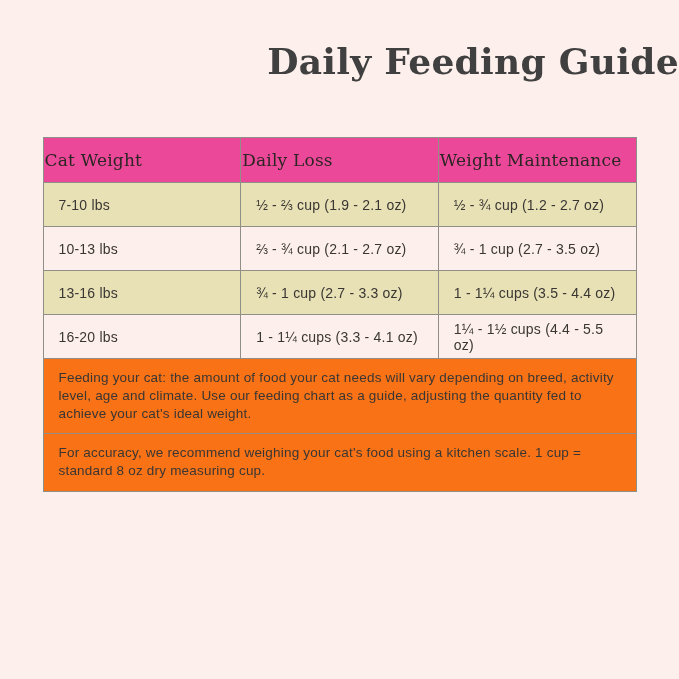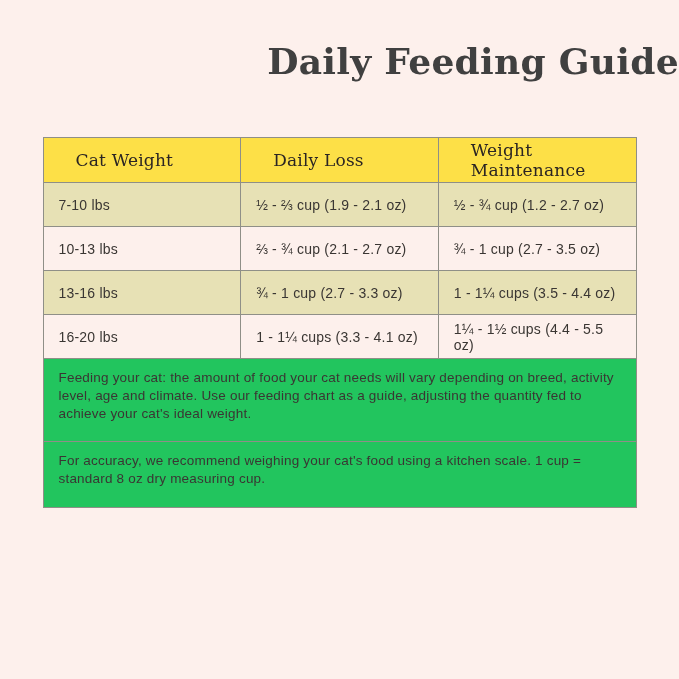--- a/index.html
+++ b/index.html
@@ -37,48 +37,48 @@
   table.guide th,
   table.guide td {
     border: 1px solid #8f8f87;
     text-align: left;
     vertical-align: middle;
   }
   table.guide col {
     width: 33.33%;
   }
   th.col-header {
-    background: #fde047;
+    background: #ec4899;
     font-family: "DejaVu Serif", "Liberation Serif", serif;
     font-weight: 500;
     font-size: 17px;
     color: #2b2523;
     height: 44px;
-    padding: 0 32px;
+    padding: 0 1px;
     letter-spacing: 0.2px;
   }
   td.cell {
     font-size: 14px;
     color: #3a3633;
     height: 43px;
     padding: 0 15px;
     letter-spacing: 0.2px;
   }
   tbody.rows tr:nth-child(odd) td {
     background: #e7e1b5;
   }
   tbody.rows tr:nth-child(even) td {
     background: #fdf0ec;
   }
   td.note {
-    background: #22c55e;
+    background: #f97316;
     font-size: 13.5px;
     color: #3a3633;
     line-height: 1.32;
-    padding: 10px 15px 19px 15px;
+    padding: 10px 15px 11px 15px;
     letter-spacing: 0.2px;
   }
 </style>
 </head>
 <body>
 
 <div class="page">
 
   <h1 class="page-title">Daily Feeding Guide</h1>
 

